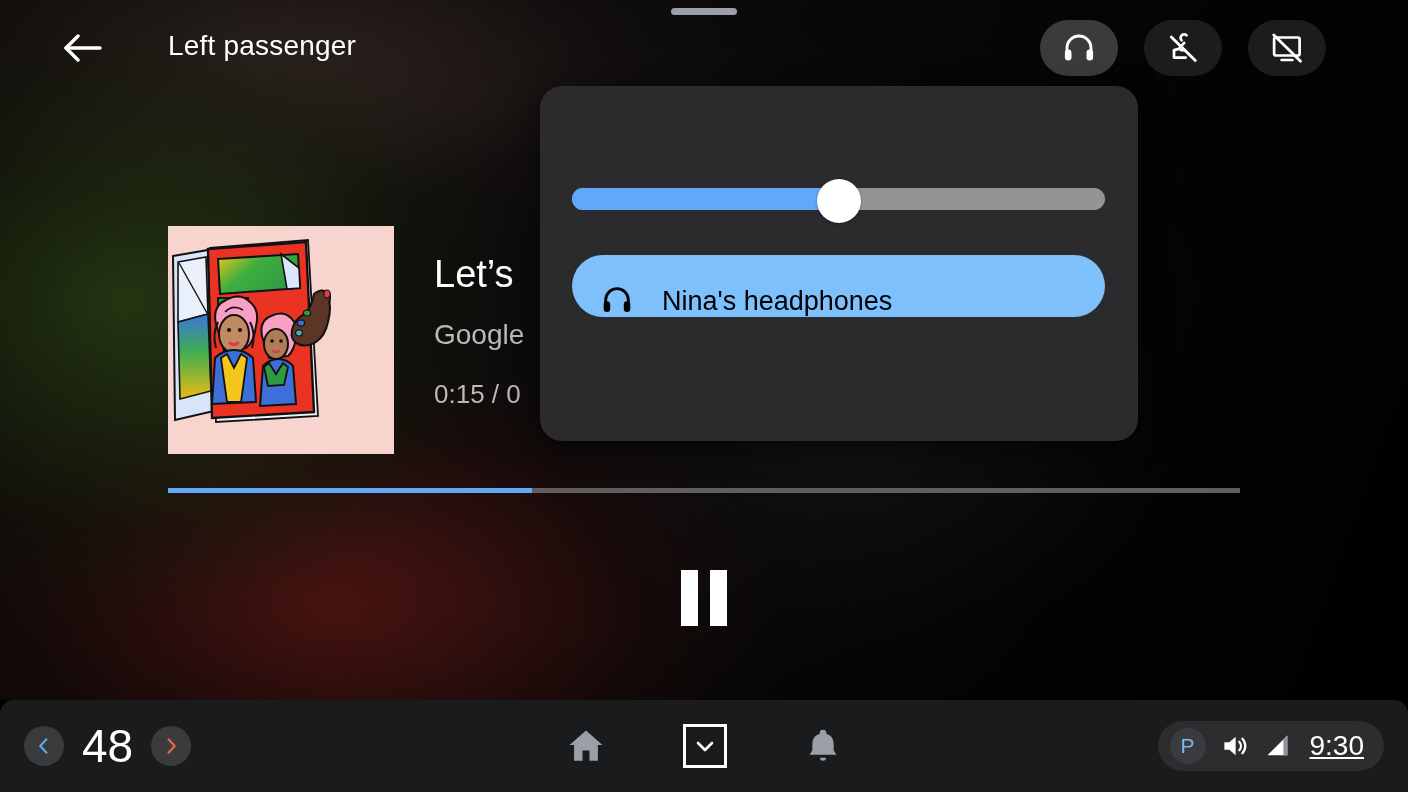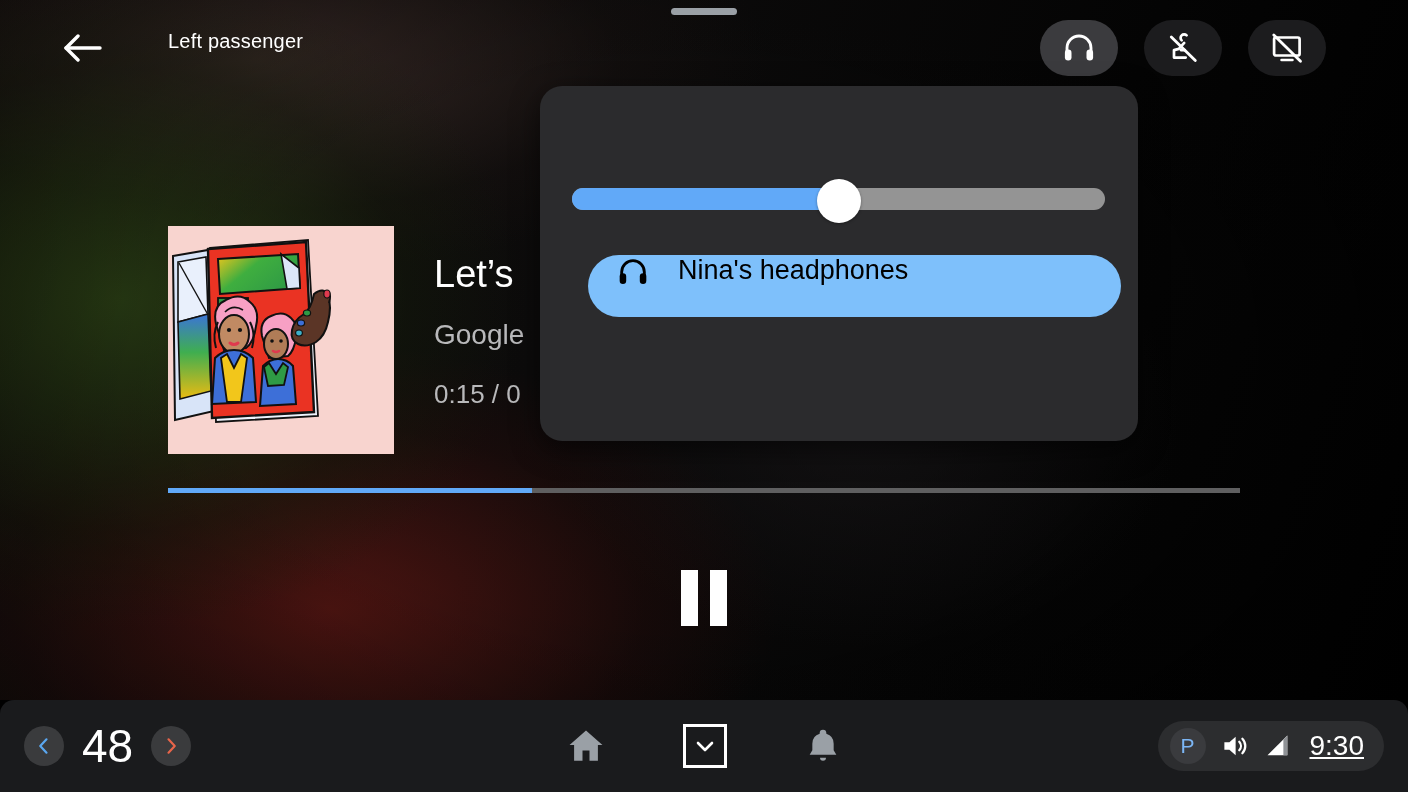--- a/index.html
+++ b/index.html
@@ -44,21 +44,21 @@
     position: absolute; top: 0; left: 0; right: 0; height: 96px;
   }
   #back-button {
     position: absolute; left: 56px; top: 24px;
     width: 56px; height: 48px;
     display: flex; align-items: center; justify-content: center;
     cursor: pointer;
   }
   #page-title {
     position: absolute; left: 168px; top: 30px;
-    font-size: 20px; color: #ffffff; letter-spacing: .2px;
+    font-size: 28px; color: #ffffff; letter-spacing: .2px;
     white-space: nowrap;
   }
   .top-pill {
     position: absolute; top: 20px;
     width: 78px; height: 56px; border-radius: 28px;
     background: #1c1c1e;
     display: flex; align-items: center; justify-content: center;
     cursor: pointer;
   }
   .top-pill.active { background: #3b3b3e; }
@@ -137,24 +137,24 @@
   }
   #slider-thumb {
     position: absolute; top: -3px;
     width: 44px; height: 44px; border-radius: 50%;
     background: #ffffff;
     transform: translateX(-50%);
     box-shadow: 0 1px 3px rgba(0,0,0,.35);
   }
 
   .device-chip {
-    position: absolute; left: 48px;
+    position: absolute; left: 32px;
     width: 533px; height: 62px;
     border-radius: 31px;
-    display: flex; align-items: flex-start;
+    display: flex; align-items: flex-end;
     padding-left: 28px; gap: 28px;
     cursor: pointer;
   }
   #chip-headphones { top: 169px; background: #7ec0fb; color: #000000; }
   #chip-headrest   { top: 273px; background: #4a4a4d; color: #ffffff; }
   .device-chip .label { font-size: 27px; white-space: nowrap; }
 
   
   #navbar {
     position: absolute; left: 0; bottom: 0;

